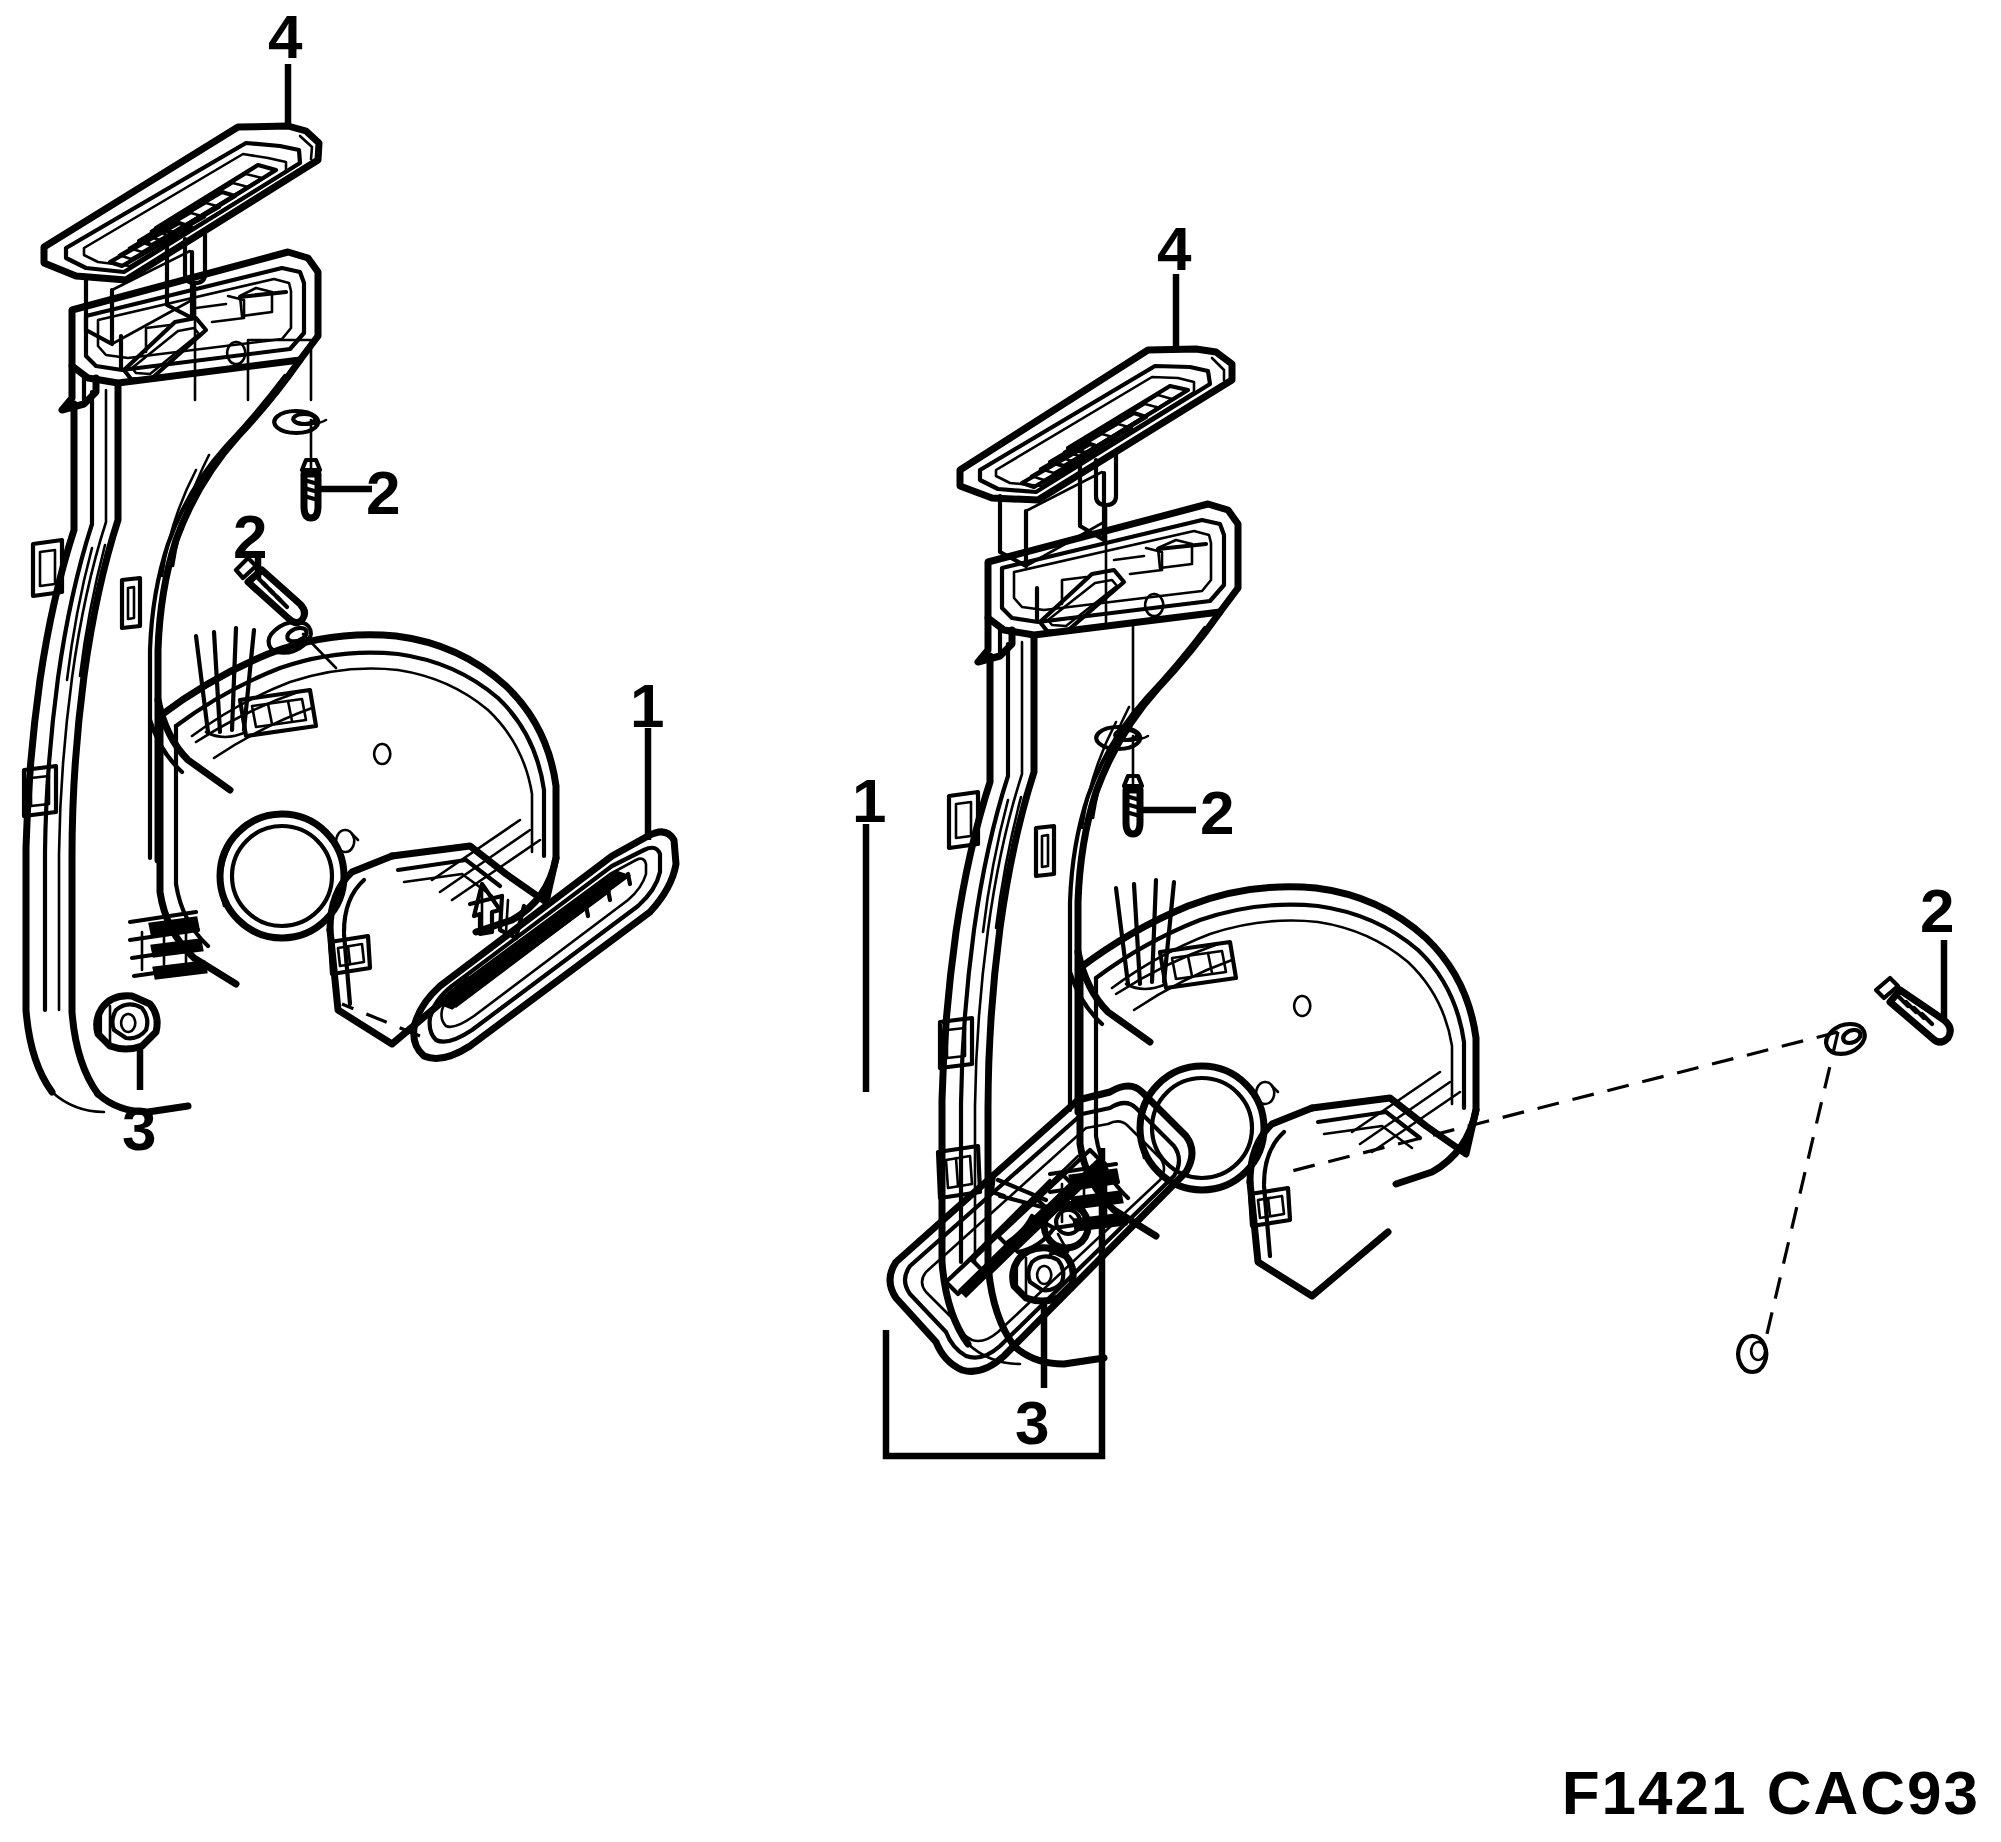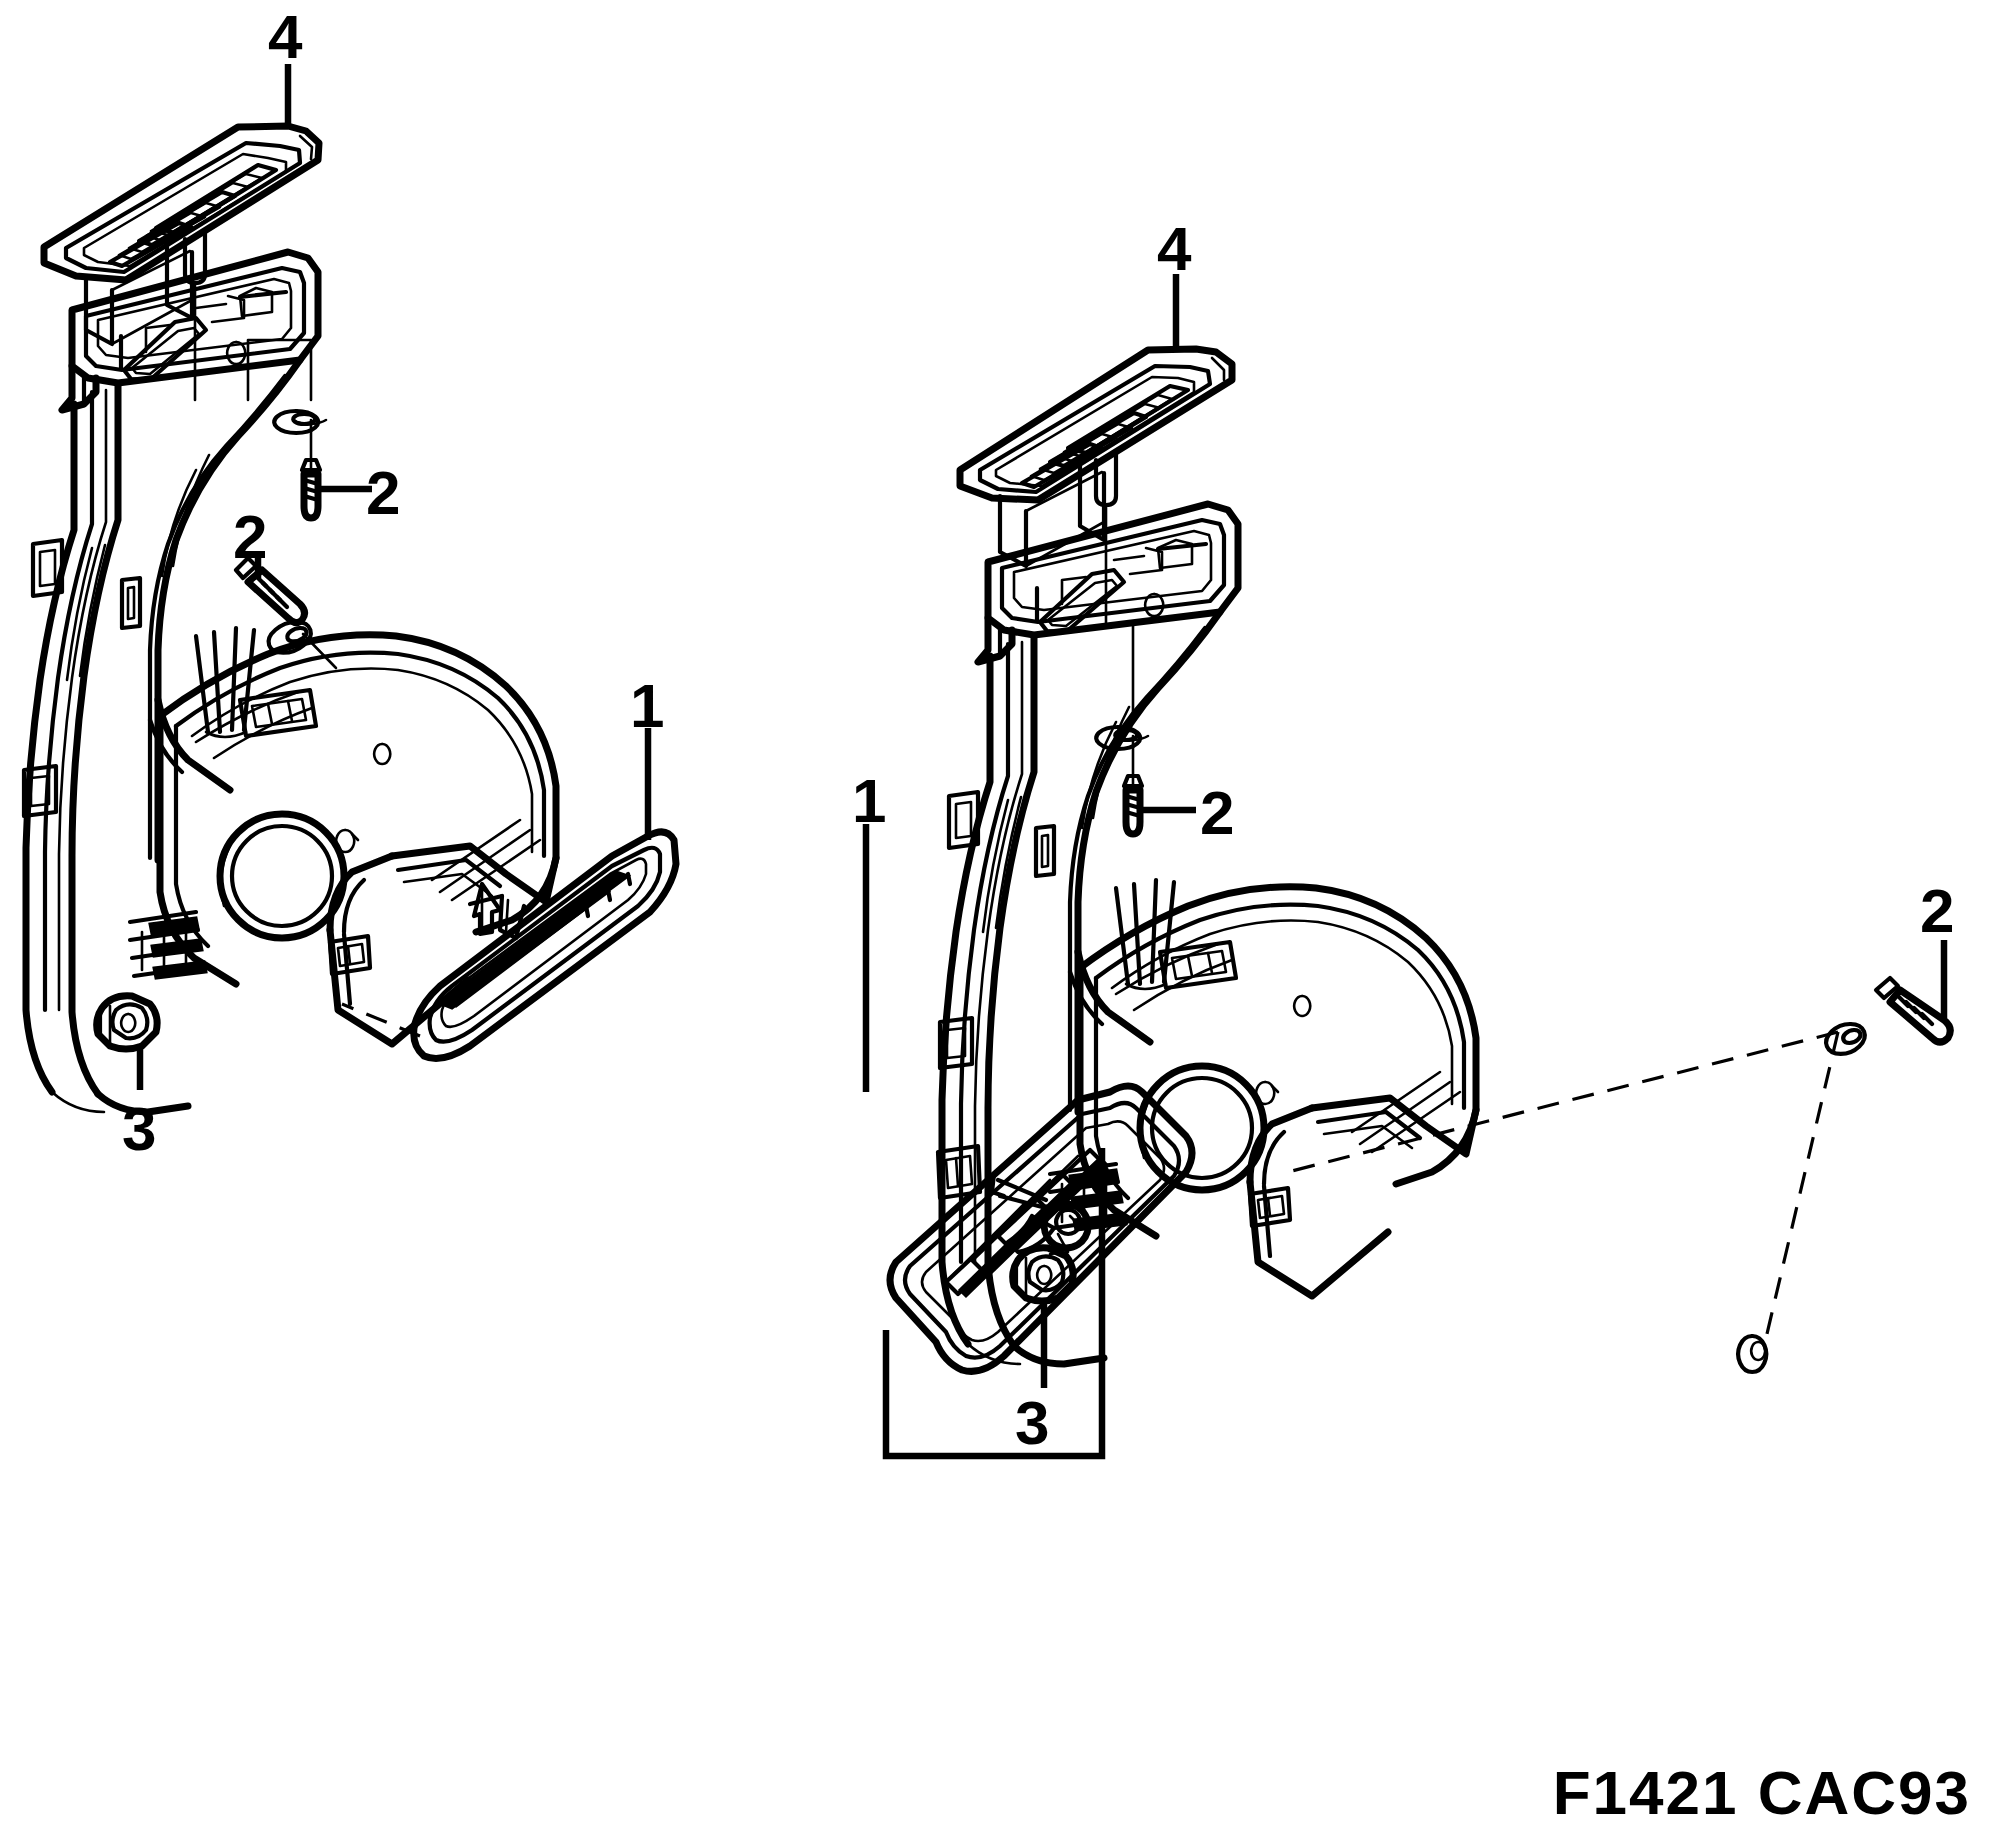--- a/index.html
+++ b/index.html
@@ -16,21 +16,21 @@
     font-family:"Liberation Sans", sans-serif;
     font-size:62px;
     font-weight:700;
     color:#000;
     line-height:1;
     letter-spacing:-1px;
     user-select:none;
   }
   #caption{
     position:absolute;
-    right:30px;bottom:14px;
+    right:21px;bottom:14px;
     font-family:"Liberation Sans", sans-serif;
     font-size:62px;
     font-weight:700;
     letter-spacing:2px;
     color:#000;
     white-space:nowrap;
   }
 </style>
 </head>
 <body>

